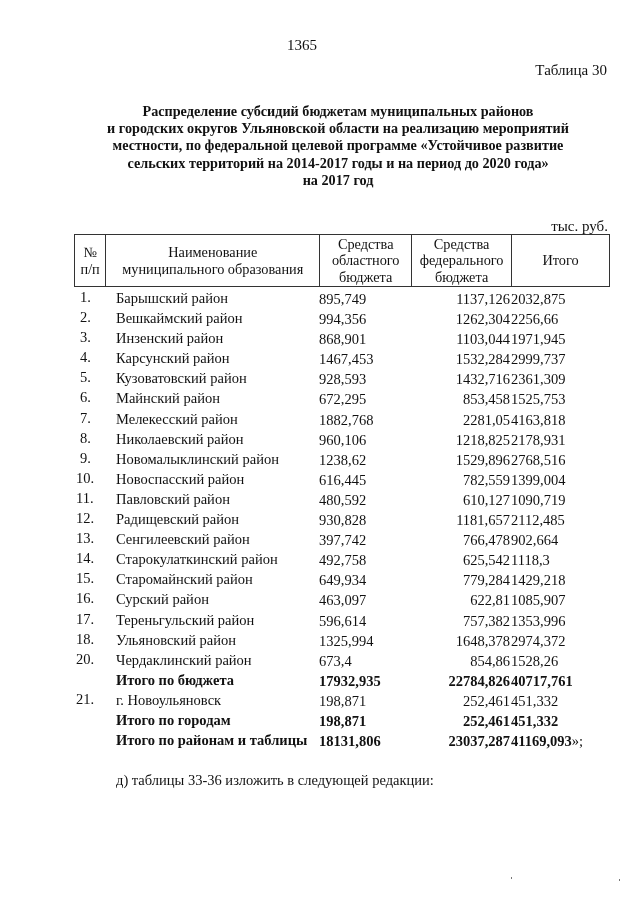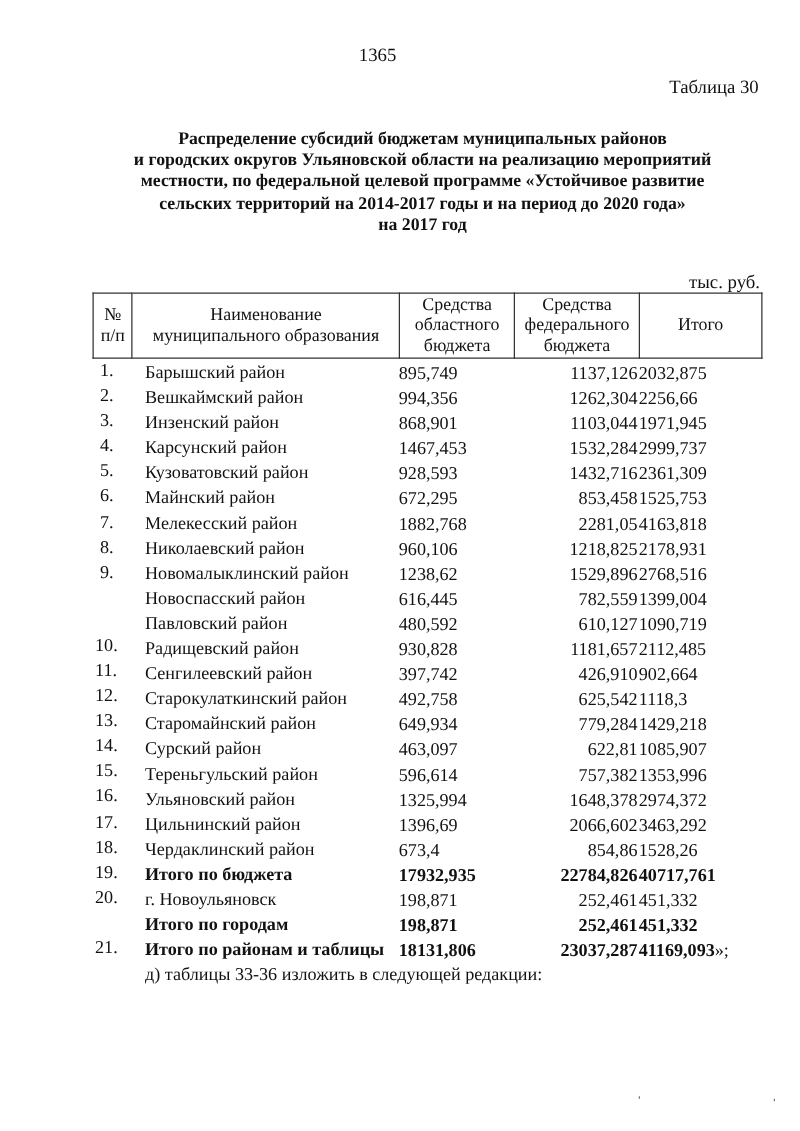--- a/index.html
+++ b/index.html
@@ -41,21 +41,21 @@
     .col-total { width: 97px; }
 
     .rows {
       position: absolute; top: 289px; left: 74px; width: 560px;
       font-size: 14.5px;
     }
     .row {
       position: relative; height: 20.1px; white-space: nowrap;
     }
     .row .num { position: absolute; left: 6px; top: 0; width: 28px; text-align: left; }
-    .row .num.two { left: 2px; margin-top: 39px; }
+    .row .num.two { left: 2px; }
     .row .name { position: absolute; left: 42px; top: 1px; }
     .row .reg { position: absolute; left: 245px; width: 91px; text-align: left; top: 2px; }
     .row .fed { position: absolute; left: 337px; width: 99px; text-align: right; top: 2px; }
     .row .total { position: absolute; left: 437px; width: 97px; text-align: left; top: 2px; }
     .row.bold .name, .row.bold .reg, .row.bold .fed, .row.bold .total { font-weight: bold; }
     .row .total .suffix { font-weight: normal; }
     .note {
       position: absolute; top: 772px; left: 116px; font-size: 14.5px; white-space: nowrap;
     }
     .speck { position: absolute; width: 1px; height: 2px; background: #777; }
@@ -191,21 +191,21 @@
       <span class="num two">12.</span>
       <span class="name">Радищевский район</span>
       <span class="reg">930,828</span>
       <span class="fed">1181,657</span>
       <span class="total">2112,485</span>
     </div>
   <div class="row">
       <span class="num two">13.</span>
       <span class="name">Сенгилеевский район</span>
       <span class="reg">397,742</span>
-      <span class="fed">426,910</span>
+      <span class="fed">766,478</span>
       <span class="total">902,664</span>
     </div>
   <div class="row">
       <span class="num two">14.</span>
       <span class="name">Старокулаткинский район</span>
       <span class="reg">492,758</span>
       <span class="fed">625,542</span>
       <span class="total">1118,3</span>
     </div>
   <div class="row">
@@ -230,27 +230,20 @@
       <span class="total">1353,996</span>
     </div>
   <div class="row">
       <span class="num two">18.</span>
       <span class="name">Ульяновский район</span>
       <span class="reg">1325,994</span>
       <span class="fed">1648,378</span>
       <span class="total">2974,372</span>
     </div>
   <div class="row">
-      <span class="num two">19.</span>
-      <span class="name">Цильнинский район</span>
-      <span class="reg">1396,69</span>
-      <span class="fed">2066,602</span>
-      <span class="total">3463,292</span>
-    </div>
-  <div class="row">
       <span class="num two">20.</span>
       <span class="name">Чердаклинский район</span>
       <span class="reg">673,4</span>
       <span class="fed">854,86</span>
       <span class="total">1528,26</span>
     </div>
 
   <div class="row bold">
       <span class="name">Итого по бюджета</span>
       <span class="reg">17932,935</span>

